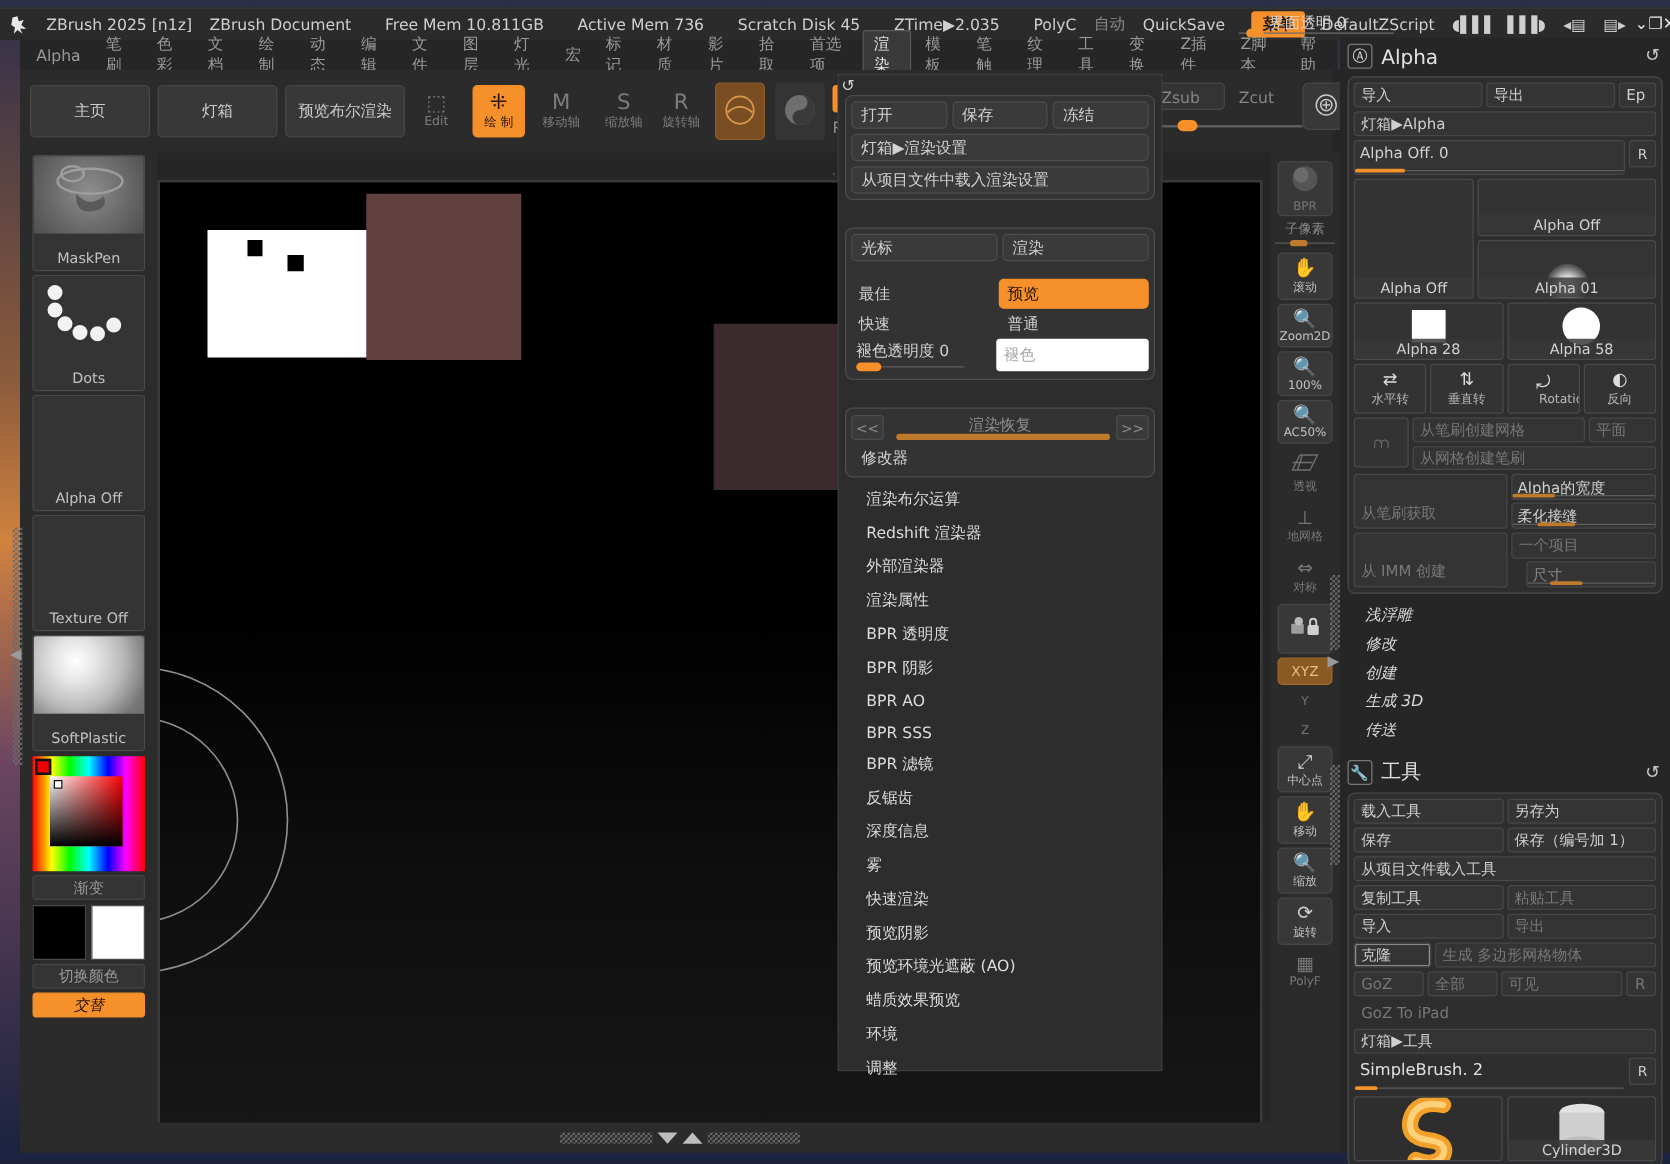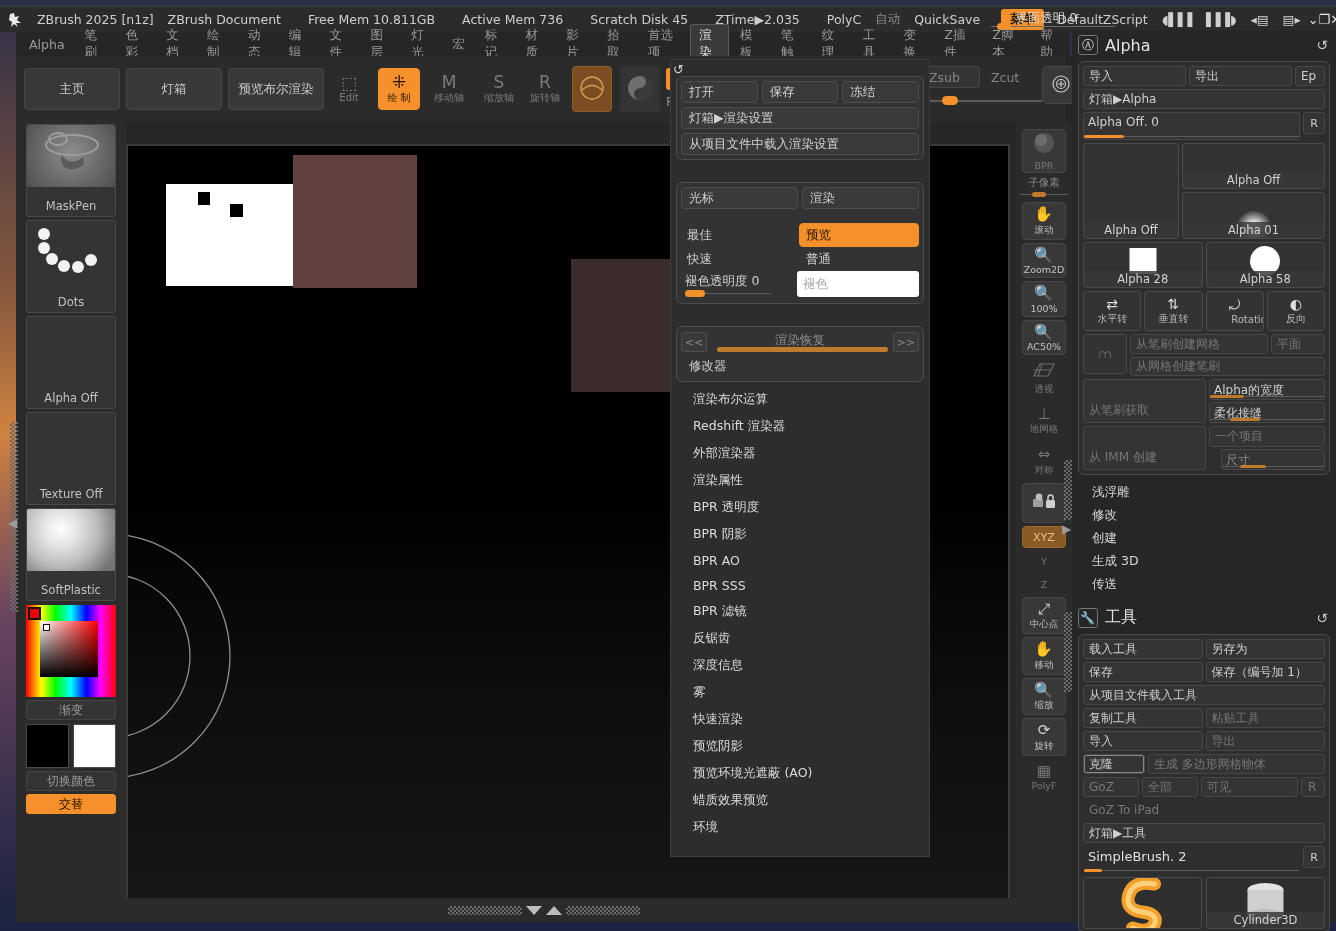--- a/index.html
+++ b/index.html
@@ -82,21 +82,21 @@
       background:linear-gradient(180deg, #fff 0%, #c00 45%, #000 100%);
       background-image:
         linear-gradient(to bottom, rgba(0,0,0,0) 0%, rgba(0,0,0,1) 100%),
         linear-gradient(to right, #ffffff 0%, #ff0000 100%);
   }
   #colorpick .m1{ position:absolute; left:2px; top:2px; width:13px; height:13px; border:2px solid #111; background:#e00;}
   #colorpick .m2{ position:absolute; left:17px; top:19px; width:7px; height:7px; border:1.5px solid #111; background:#fff;}
 
   .lbtn{ width:90px; margin:3px auto 0; height:20px; border-radius:3px; background:#343434;
     border:1px solid #454545; display:flex; align-items:center; justify-content:center; color:#9b9b9b; font-size:12px;}
-  .lbtn.alt{ background:#f5902a; color:#201000; border-color:#f5902a;}
+  .lbtn.alt{ background:#f5902a; color:#201000; border-color:#f5902a;font-style:italic;}
 
   
   #canvaswrap{ position:absolute; left:110px; top:88px; width:884px; height:768px; background:#3a3a3a; padding:2px;}
   #canvas{ position:relative; width:880px; height:764px; overflow:hidden;
      background:linear-gradient(180deg,#000000 0%, #000000 45%, #0d0d0d 70%, #171717 100%); }
   #canvas .rect{ position:absolute; }
 
   
   #rtb{ position:absolute; left:1000px; top:66px; width:56px; height:800px; background:#2b2b2b; padding-top:4px;}
   .vbtn{ width:44px; margin:3px auto; border:1px solid #474747; border-radius:4px; background:#383838;
@@ -122,21 +122,21 @@
   .pb.sel{ box-shadow:inset 0 0 0 1px #8a8a8a; }
   .sld{ position:relative; height:28px; background:#343434; border:1px solid #474747; border-radius:3px; flex:1; }
   .sld .st{ position:absolute; left:4px; top:2px; color:#d0d0d0; font-size:12px;}
   .sld .sb{ position:absolute; left:0; bottom:1px; height:3px; background:#f5902a; border-radius:2px;}
   .sld .sl{ position:absolute; left:0; bottom:2px; height:1px; background:#5c5c5c; width:100%;}
   .rbtn{ width:22px; height:22px; background:#343434; border:1px solid #474747; border-radius:3px;
      display:flex;align-items:center;justify-content:center;color:#cfcfcf;font-size:11px;}
   .thumb2{ position:relative; background:#333; border:1px solid #4a4a4a; border-radius:3px; overflow:hidden; }
   .thumb2 .cap{ position:absolute; left:0; bottom:0; width:100%; text-align:center; font-size:11.5px;
      color:#d2d2d2; background:rgba(56,56,56,.85); padding:1px 0;}
-  .menulist{ padding:4px 16px 0 20px; }
+  .menulist{ padding:4px 16px 0 20px;font-style:italic; }
   .menulist div{ padding:3px 0; color:#d8d8d8; font-size:12.5px; }
 
   
   #popup{ position:absolute; left:671px; top:60px; width:258px; height:796px;
      background:#2d2d2d; box-shadow:0 0 0 1px #3d3d3d; }
   #popup .grp{ margin:22px 5px 4px; border:1px solid #4d4d4d; border-radius:6px; background:#333; padding:4px;}
   #popup .prow{ display:flex; gap:4px; margin-bottom:4px;}
   #popup .pbtn{ flex:1; height:22px; background:#3a3a3a; border:1px solid #4d4d4d; border-radius:4px;
      display:flex;align-items:center;padding-left:7px;color:#d2d2d2;font-size:12.5px;}
   #popup .pbtn.wide{ width:100%;}
@@ -539,20 +539,21 @@
         <div class="mitem">BPR SSS</div>
         <div class="mitem">BPR 滤镜</div>
         <div class="mitem">反锯齿</div>
         <div class="mitem">深度信息</div>
         <div class="mitem">雾</div>
         <div class="mitem">快速渲染</div>
         <div class="mitem">预览阴影</div>
         <div class="mitem">预览环境光遮蔽 (AO)</div>
         <div class="mitem">蜡质效果预览</div>
         <div class="mitem">环境</div>
+        <div class="mitem">调整</div>
       </div>
   </div>
 
   <div id="rp">
 
     <div class="ptitle">
       <span class="pico">Ⓐ</span>
       <span class="ptxt">Alpha</span>
       <span class="refresh">↺</span>
     </div>

